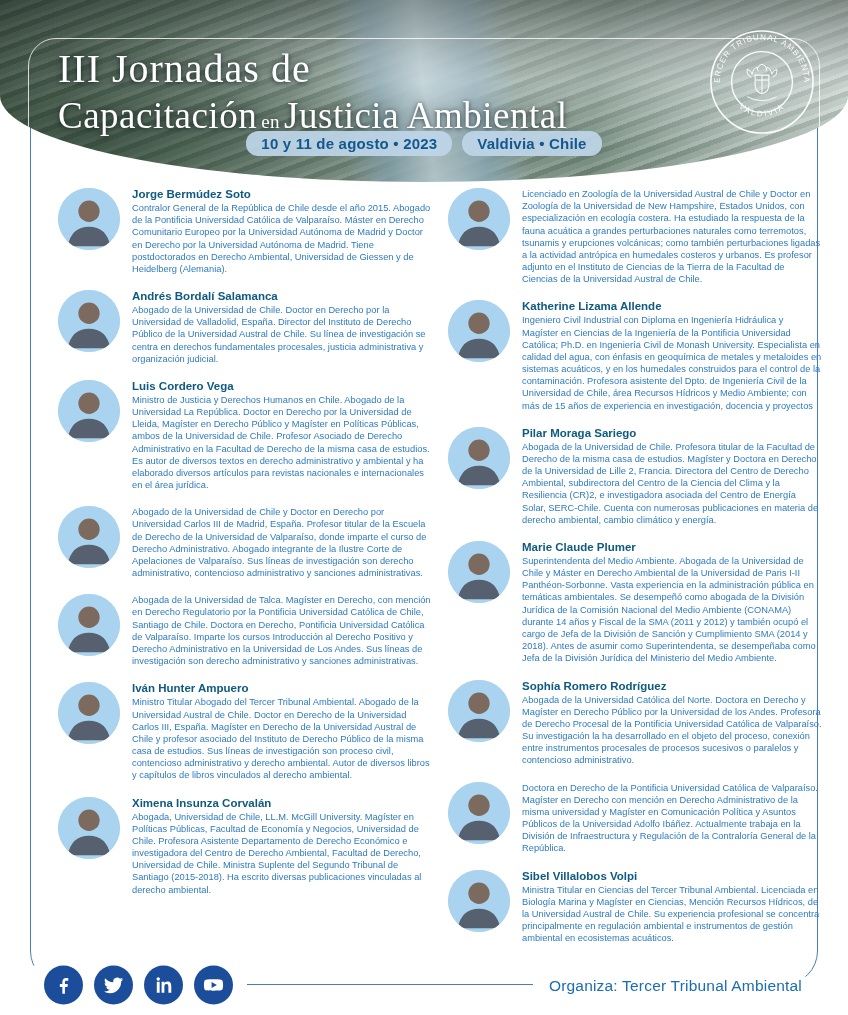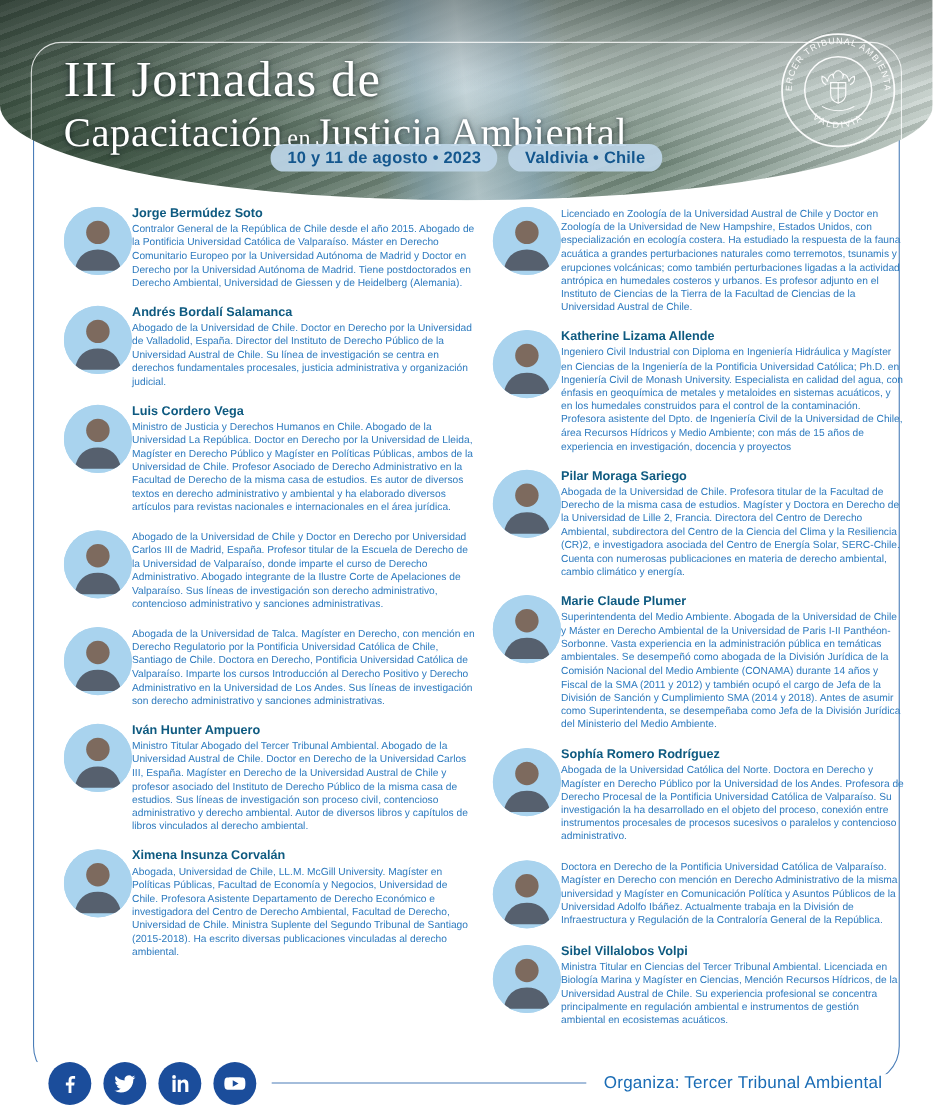--- a/index.html
+++ b/index.html
@@ -31,38 +31,38 @@
       repeating-linear-gradient(160deg, rgba(35,55,40,.22) 0 5px, rgba(110,130,115,.16) 5px 11px, rgba(230,236,232,.10) 11px 15px),
       linear-gradient(95deg,#46584c 0%, #65786c 18%, #8ea097 38%, #a3b3ab 52%, #7e9387 70%, #aebcb6 88%, #c8d2cc 100%);
   }
   .header-outline {
     position:absolute; left:28px; right:28px; top:38px; height:260px;
     border:1.5px solid rgba(255,255,255,.8); border-radius:28px;
   }
   .title-block { position:absolute; left:58px; top:48px; color:#ffffff;
     font-family:"Liberation Serif", serif;
     text-shadow:0 1px 4px rgba(10,20,25,.65), 0 0 12px rgba(10,20,25,.35); }
-  .title-line1 { font-size:46px; letter-spacing:1px; line-height:1.05; }
+  .title-line1 { font-size:40px; letter-spacing:1px; line-height:1.05; }
   .title-line2 { font-size:37px; letter-spacing:.5px; margin-top:4px; }
-  .title-en { font-size:22px; margin:0 4px; }
+  .title-en { font-size:19px; margin:0 4px; }
   .badges { position:absolute; left:0; right:0; top:131px; display:flex; justify-content:center; gap:10px; }
   .badge {
     background:rgba(190,214,232,.92); color:#14578e; font-weight:bold;
     font-size:15px; padding:4px 15px; border-radius:12px; letter-spacing:.2px;
   }
   .seal { position:absolute; right:32px; top:28px; width:108px; height:108px; opacity:.95; }
 
   
   .content {
     position:absolute; top:188px; left:58px; right:26px; bottom:52px;
     display:grid; grid-template-columns:1fr 1fr; column-gap:16px;
     overflow:hidden;
   }
   .col { display:flex; flex-direction:column; }
-  .speaker { display:flex; margin-bottom:15px; }
+  .speaker { display:flex; gap:12px; margin-bottom:15px; }
   .avatar {
     flex:0 0 62px; width:62px; height:62px; border-radius:50%;
     background:#a9d3ee; overflow:hidden;
   }
   .avatar svg { display:block; width:62px; height:62px; }
   .speaker-text { flex:1; min-width:0; }
   .speaker-name { color:#0e5a80; font-weight:bold; font-size:11.5px; margin-bottom:2px; }
   .speaker-bio { color:#2e7bbf; font-size:9.3px; line-height:1.31; }
 
   

